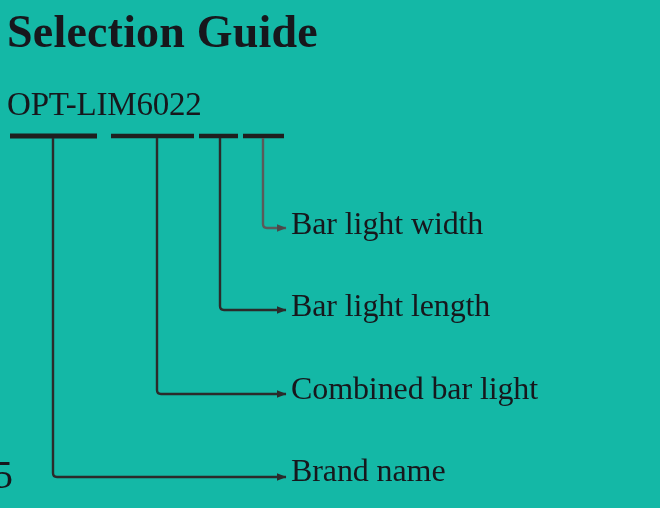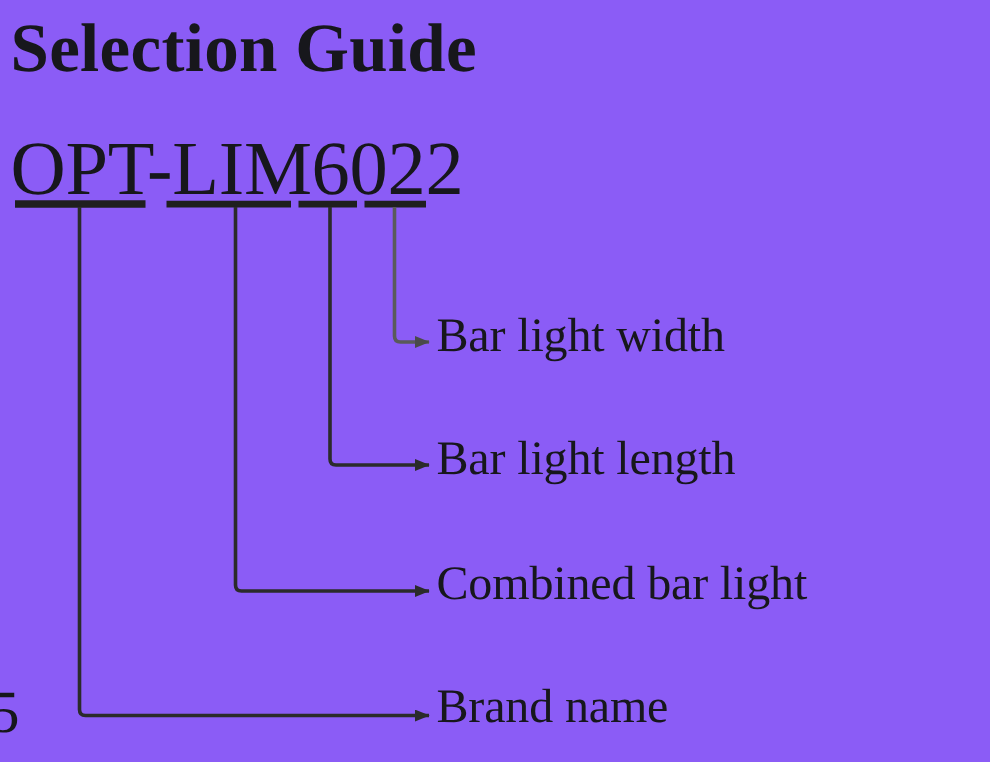--- a/index.html
+++ b/index.html
@@ -4,21 +4,21 @@
 <style>
   html, body {
     margin: 0;
     padding: 0;
     background: #ebebeb;
   }
   #page {
     position: relative;
     width: 660px;
     height: 508px;
-    background: #8b5cf6;
+    background: #14b8a6;
     overflow: hidden;
     font-family: "Liberation Serif", "DejaVu Serif", serif;
     color: #1a1a1a;
   }
   #diagram-svg {
     position: absolute;
     left: 0;
     top: 0;
     width: 660px;
     height: 508px;
@@ -32,21 +32,21 @@
   #page-title {
     left: 7px;
     top: 9px;
     font-size: 46px;
     font-weight: bold;
     letter-spacing: 0.2px;
   }
   #part-number {
     left: 7px;
     top: 88px;
-    font-size: 51px;
+    font-size: 33px;
     font-weight: normal;
     letter-spacing: -0.2px;
   }
   .callout-label {
     font-size: 32px;
     font-weight: normal;
     letter-spacing: -0.1px;
   }
   #label-bar-light-width  { left: 291px; top: 207px; }
   #label-bar-light-length { left: 291px; top: 289px; }

